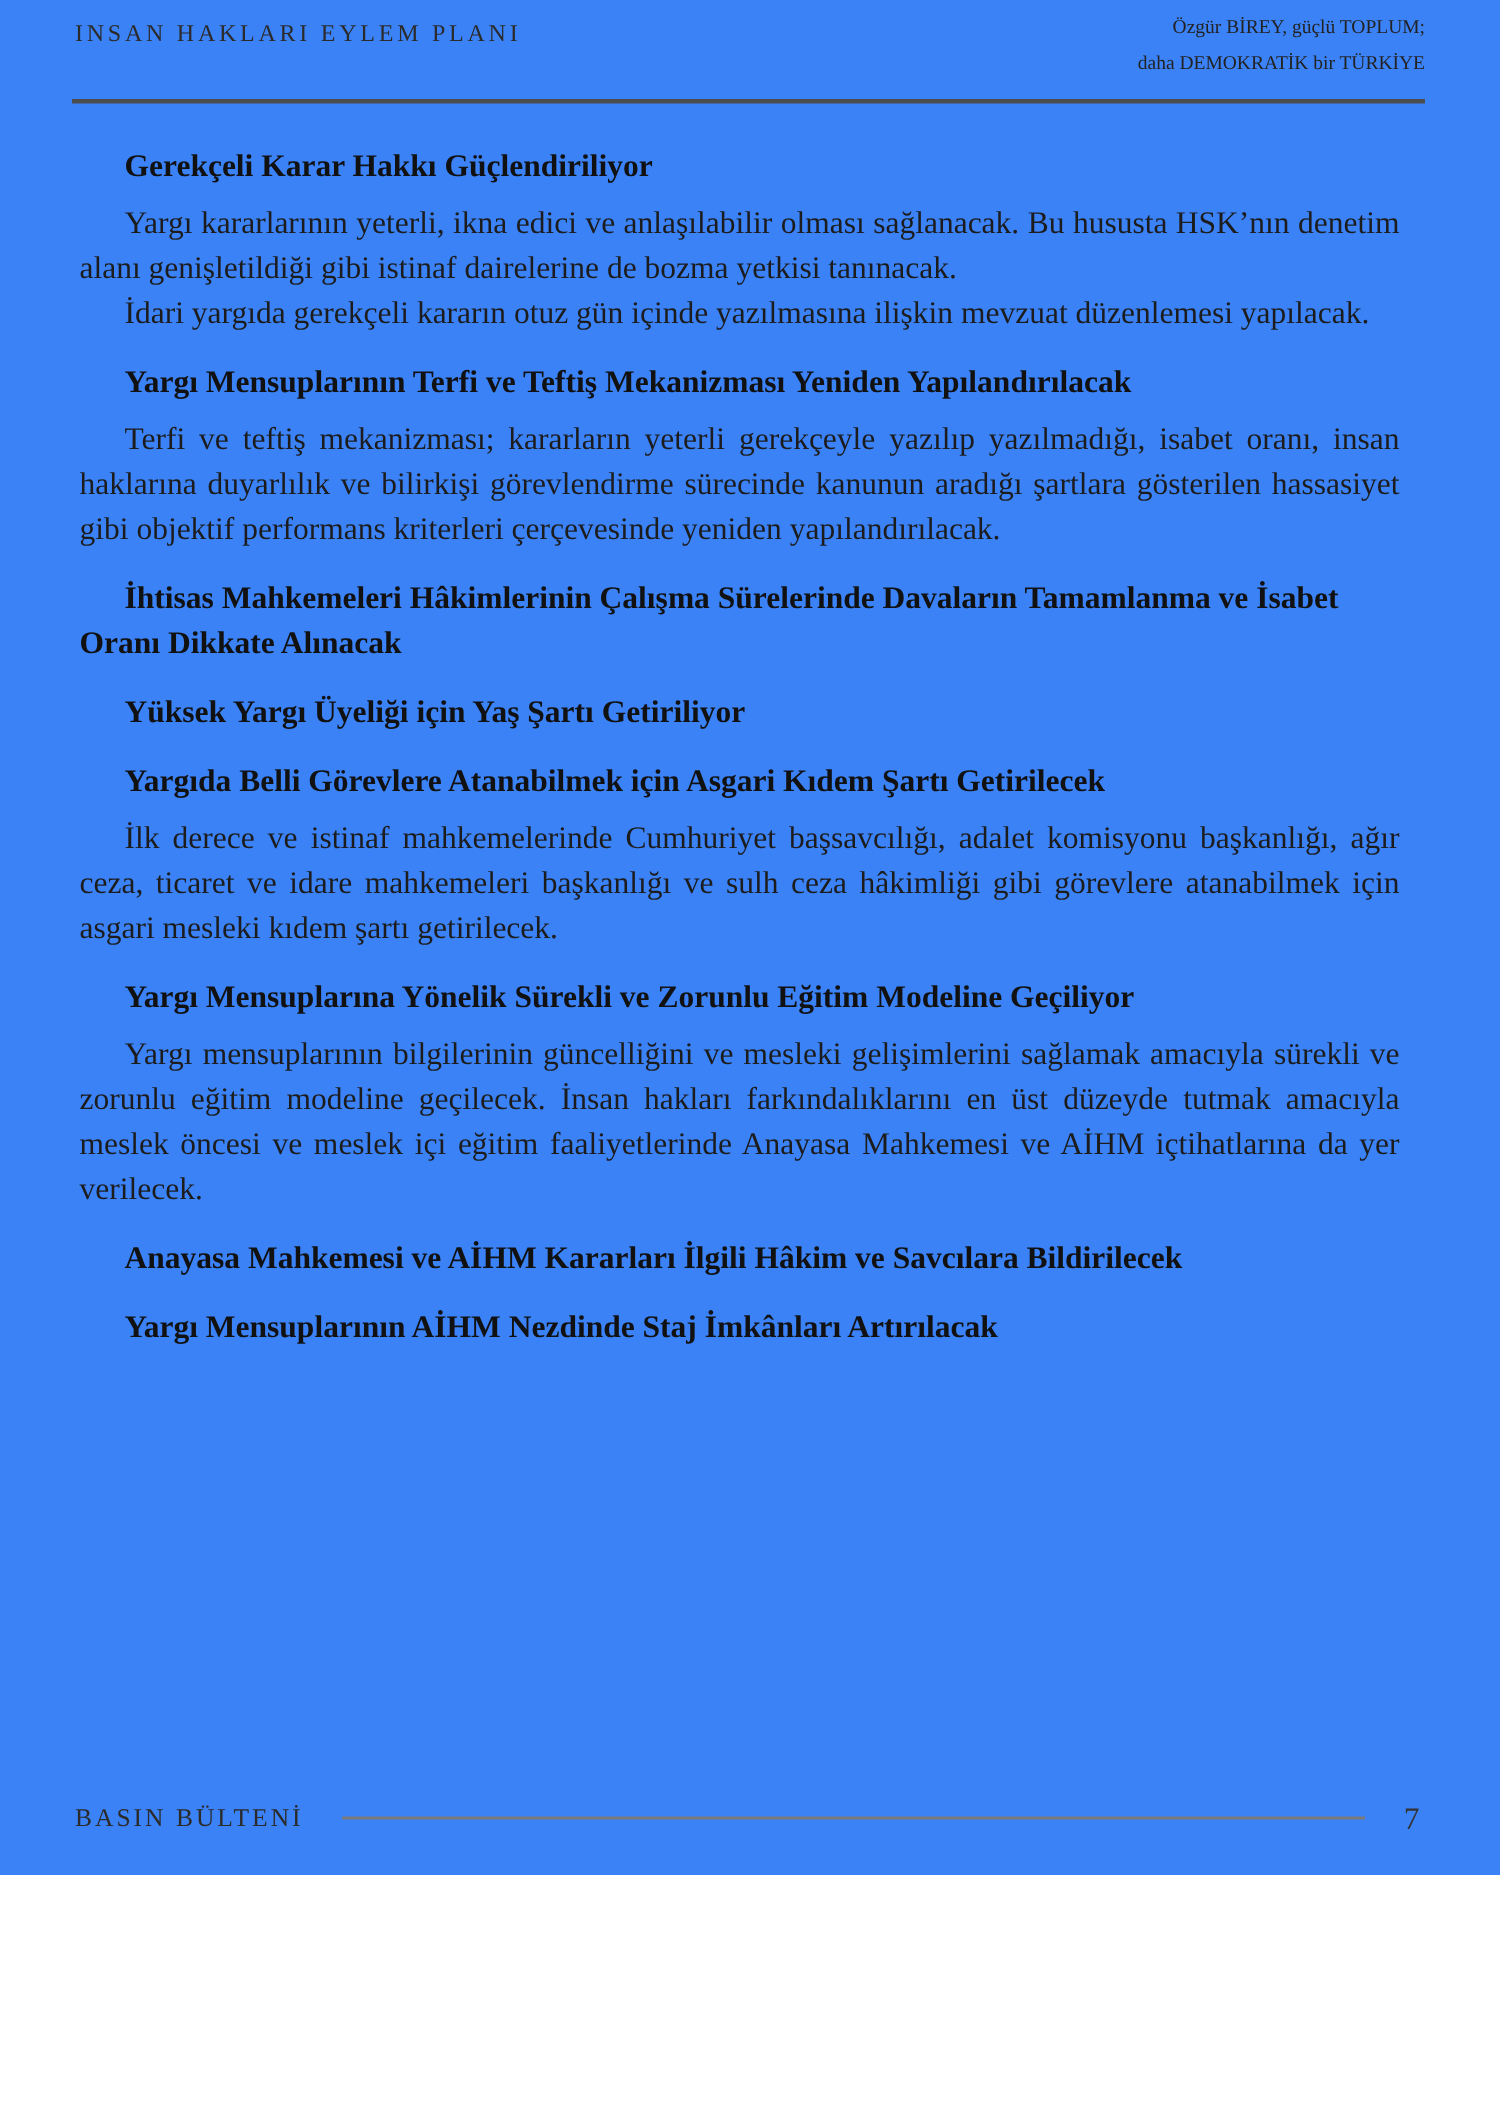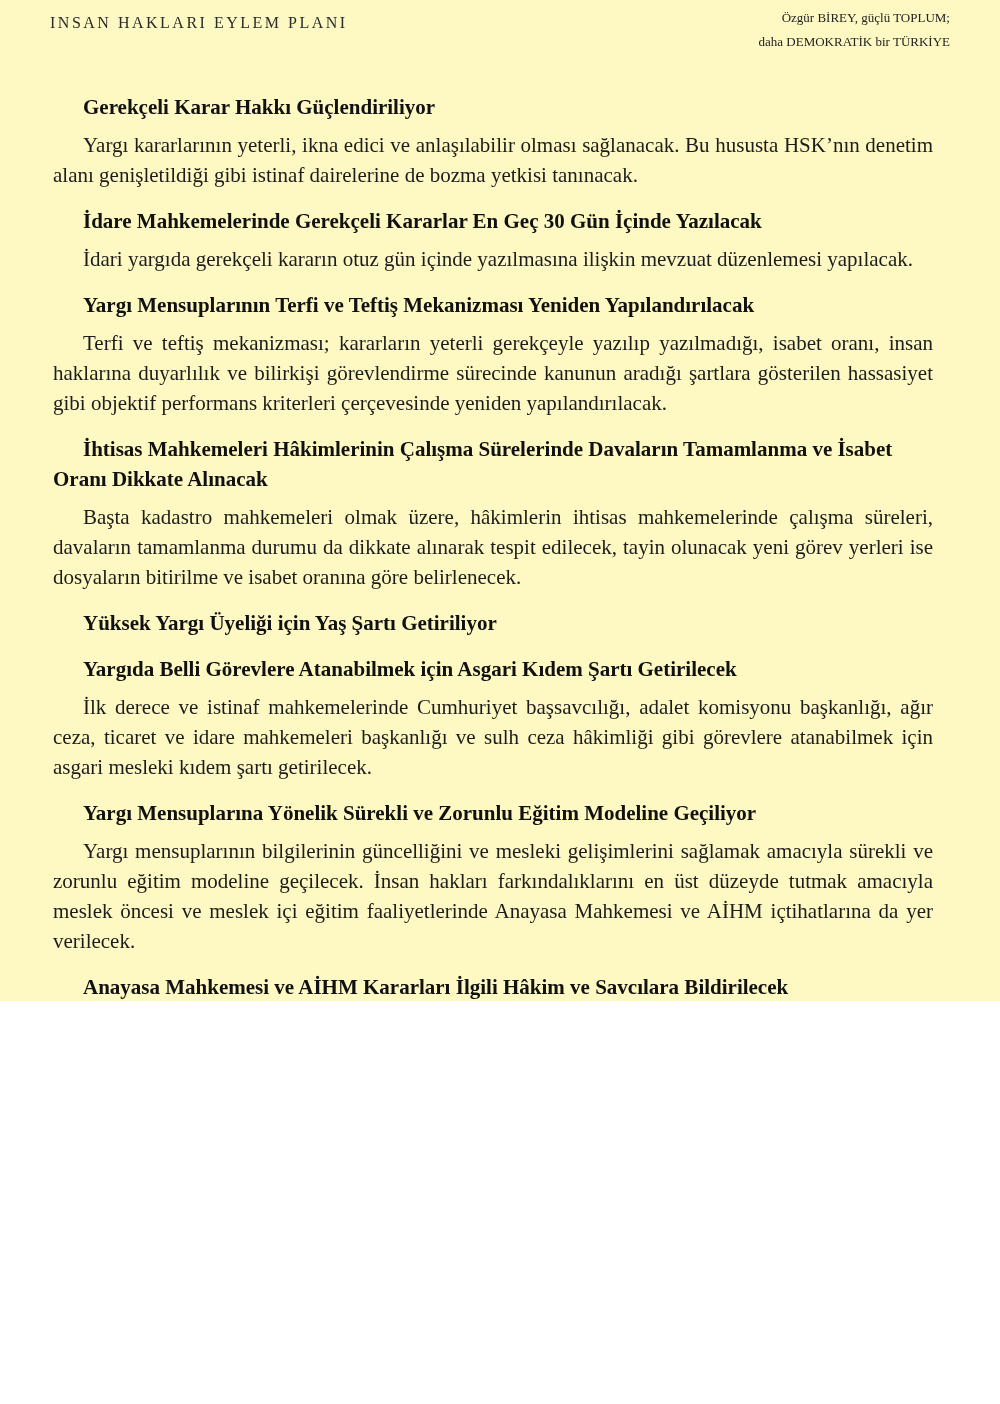--- a/index.html
+++ b/index.html
@@ -3,23 +3,23 @@
 <meta charset="utf-8">
 <style>
   html, body {
     margin: 0;
     padding: 0;
     background: #ffffff;
   }
   .page {
     position: relative;
     width: 1000px;
-    height: 1001px;
+    height: 1250px;
     margin: 0 auto;
-    background: #fef9c3;
+    background: #3b82f6;
     box-sizing: border-box;
     display: flex;
     flex-direction: column;
     overflow: hidden;
     font-family: "Liberation Serif", serif;
     color: #1c1c1c;
   }
 
   
   .page-header {
@@ -113,28 +113,26 @@
     </div>
   </header>
 
   <div class="header-rule"></div>
 
   <main class="doc-body">
 
     <h2 class="doc-heading">Gerekçeli Karar Hakkı Güçlendiriliyor</h2>
     <p class="doc-paragraph">Yargı kararlarının yeterli, ikna edici ve anlaşılabilir olması sağlanacak. Bu hususta HSK’nın denetim alanı genişletildiği gibi istinaf dairelerine de bozma yetkisi tanınacak.</p>
 
-    <h2 class="doc-heading">İdare Mahkemelerinde Gerekçeli Kararlar En Geç 30 Gün İçinde Yazılacak</h2>
     <p class="doc-paragraph">İdari yargıda gerekçeli kararın otuz gün içinde yazılmasına ilişkin mevzuat düzenlemesi yapılacak.</p>
 
     <h2 class="doc-heading">Yargı Mensuplarının Terfi ve Teftiş Mekanizması Yeniden Yapılandırılacak</h2>
     <p class="doc-paragraph">Terfi ve teftiş mekanizması; kararların yeterli gerekçeyle yazılıp yazılmadığı, isabet oranı, insan haklarına duyarlılık ve bilirkişi görevlendirme sürecinde kanunun aradığı şartlara gösterilen hassasiyet gibi objektif performans kriterleri çerçevesinde yeniden yapılandırılacak.</p>
 
     <h2 class="doc-heading">İhtisas Mahkemeleri Hâkimlerinin Çalışma Sürelerinde Davaların Tamamlanma ve İsabet Oranı Dikkate Alınacak</h2>
-    <p class="doc-paragraph">Başta kadastro mahkemeleri olmak üzere, hâkimlerin ihtisas mahkemelerinde çalışma süreleri, davaların tamamlanma durumu da dikkate alınarak tespit edilecek, tayin olunacak yeni görev yerleri ise dosyaların bitirilme ve isabet oranına göre belirlenecek.</p>
 
     <h2 class="doc-heading">Yüksek Yargı Üyeliği için Yaş Şartı Getiriliyor</h2>
 
     <h2 class="doc-heading">Yargıda Belli Görevlere Atanabilmek için Asgari Kıdem Şartı Getirilecek</h2>
     <p class="doc-paragraph">İlk derece ve istinaf mahkemelerinde Cumhuriyet başsavcılığı, adalet komisyonu başkanlığı, ağır ceza, ticaret ve idare mahkemeleri başkanlığı ve sulh ceza hâkimliği gibi görevlere atanabilmek için asgari mesleki kıdem şartı getirilecek.</p>
 
     <h2 class="doc-heading">Yargı Mensuplarına Yönelik Sürekli ve Zorunlu Eğitim Modeline Geçiliyor</h2>
     <p class="doc-paragraph">Yargı mensuplarının bilgilerinin güncelliğini ve mesleki gelişimlerini sağlamak amacıyla sürekli ve zorunlu eğitim modeline geçilecek. İnsan hakları farkındalıklarını en üst düzeyde tutmak amacıyla meslek öncesi ve meslek içi eğitim faaliyetlerinde Anayasa Mahkemesi ve AİHM içtihatlarına da yer verilecek.</p>
 
     <h2 class="doc-heading">Anayasa Mahkemesi ve AİHM Kararları İlgili Hâkim ve Savcılara Bildirilecek</h2>

